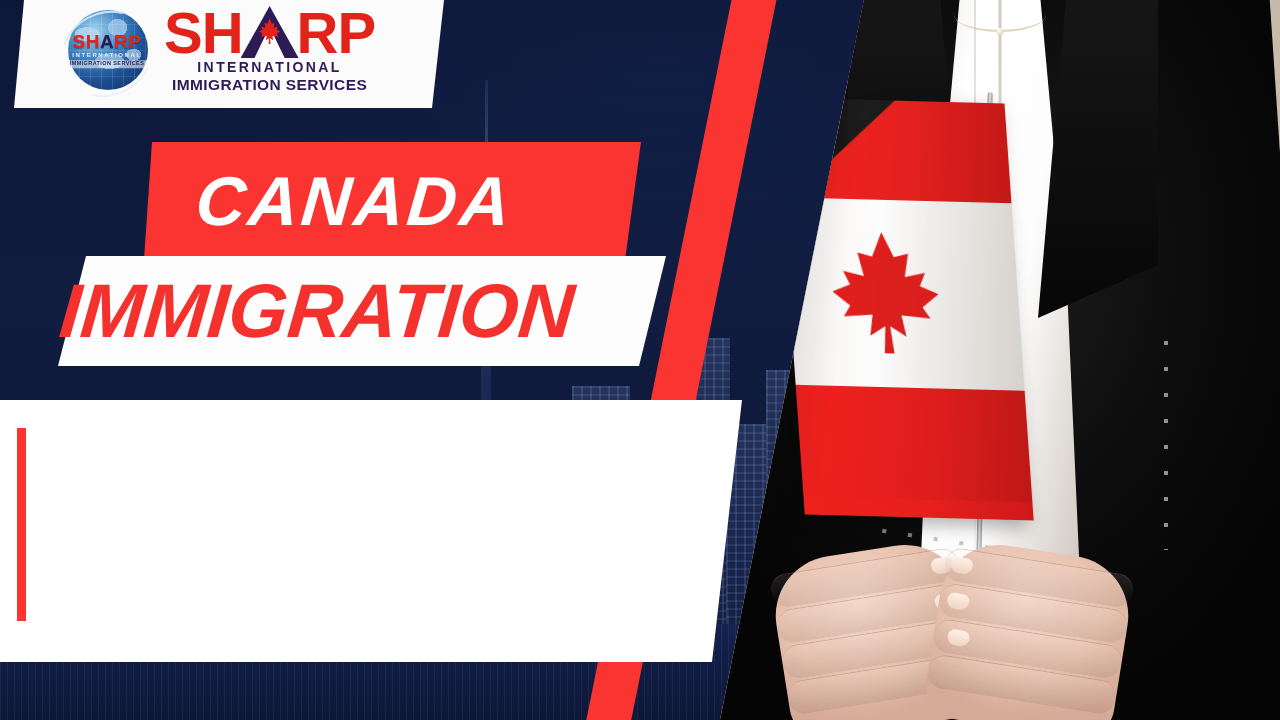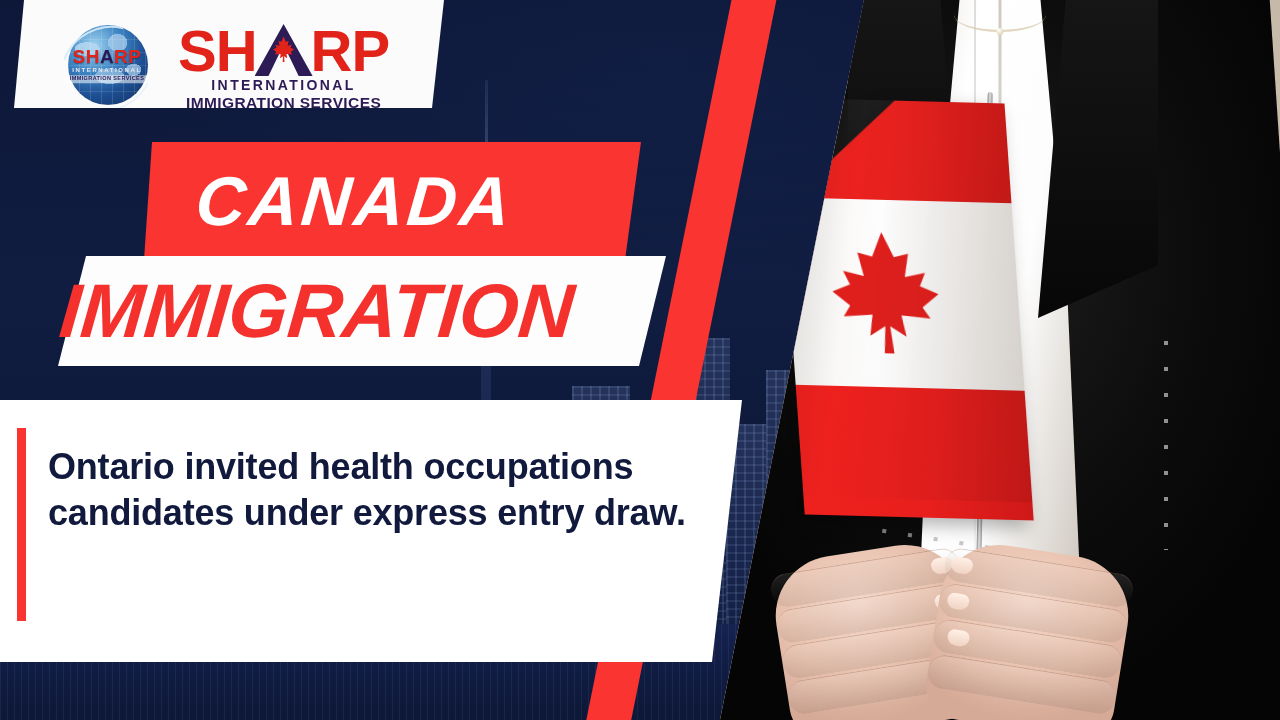--- a/index.html
+++ b/index.html
@@ -194,21 +194,21 @@
     background:#fa3531;
     transform:rotate(11.4deg);
     transform-origin:top center;
   }
 
   
   .logo-panel{
     position:absolute; left:14px; top:0; width:430px; height:136px;
     background:#fbfbfb;
     clip-path:polygon(10px 0, 430px 0, 418px 108px, 0px 108px);
-    display:flex; align-items:center; gap:20px;
+    display:flex; gap:6px;
     padding:6px 8px 6px 46px;
   }
   .globe{
     position:relative; width:94px; height:94px; flex:0 0 auto;
   }
   .globe-sphere{
     position:absolute; left:8px; top:4px; width:80px; height:80px; border-radius:50%;
     background:
       radial-gradient(circle at 33% 26%, #9fd3f0 0%, #3f86c4 34%, #1d4f93 62%, #112c5d 100%);
     overflow:hidden;
@@ -450,15 +450,14 @@
     <div class="band-txt">CANADA</div>
   </div>
 
   <div class="band band-immi">
     <div class="band-bg"></div>
     <div class="band-txt">IMMIGRATION</div>
   </div>
 
   <div class="text-panel"></div>
   <div class="accent-bar"></div>
-  <div class="headline">Ontario invited health occupations candidates under express entry draw.</div>
 
 </div>
 
 </body></html>

